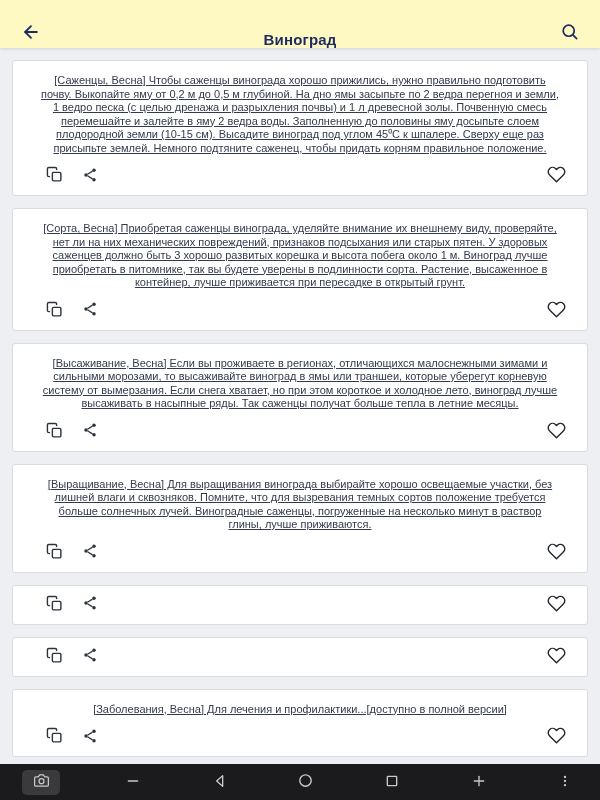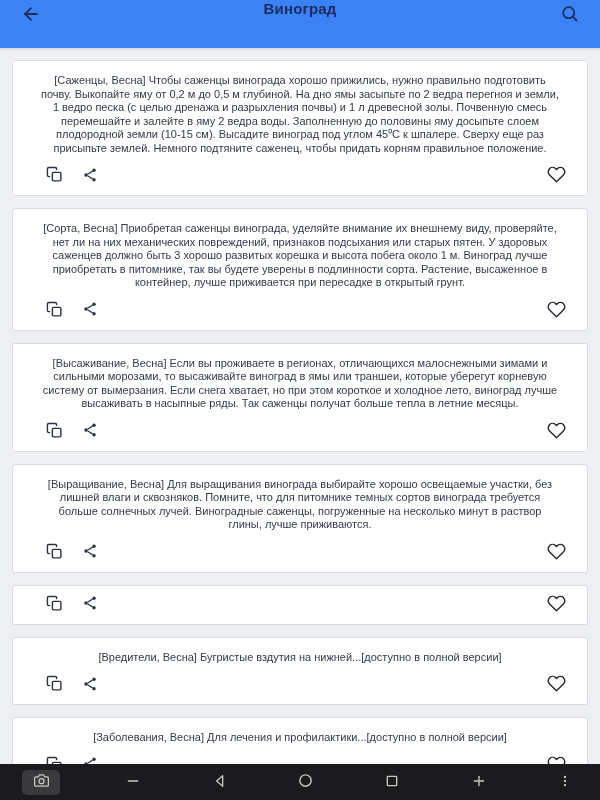--- a/index.html
+++ b/index.html
@@ -4,22 +4,22 @@
 <style>
   * { margin:0; padding:0; box-sizing:border-box; }
   html,body { width:600px; height:800px; overflow:hidden; }
   body {
     font-family:"Liberation Sans", sans-serif;
     background:#edeff2;
     position:relative;
   }
   
   .appbar {
-    height:48px; background:#3b82f6;
-    display:flex; align-items:flex-start; justify-content:space-between;
+    height:48px; background:#fef9c3;
+    display:flex; align-items:flex-end; justify-content:space-between;
     padding:0 16px; position:relative; z-index:3;
     box-shadow:0 1px 3px rgba(0,0,0,.12);
   }
   .appbar-title {
     position:absolute; left:0; right:0; text-align:center;
     font-size:15px; font-weight:bold; color:#1d2b5f; pointer-events:none;
     letter-spacing:.2px;
   }
   .icon-btn {
     width:30px; height:30px; display:flex; align-items:center; justify-content:center;
@@ -29,21 +29,21 @@
   .content { padding:12px 12px 0; }
   .card {
     background:#ffffff;
     border:1px solid #d9dbe0;
     border-radius:3px;
     margin-bottom:12px;
   }
   .card-text {
     padding:13px 28px 2px;
     font-size:11px; line-height:13.5px;
-    color:#333a4d; text-align:center;
+    color:#333a4d; text-align:center;text-decoration:underline;
   }
   .card-footer {
     display:flex; align-items:center;
     padding:8px 20px 8px 30px;
   }
   .footer-left { display:flex; align-items:center; gap:14px; }
   .footer-spacer { flex:1; }
   .act-btn {
     background:none; border:none; padding:0; cursor:pointer;
     display:flex; align-items:center; justify-content:center;
@@ -170,76 +170,75 @@
       <div class="footer-spacer"></div>
       <button class="act-btn">
           <span><svg width="19" height="19" viewBox="0 0 24 24" fill="none" stroke="#24292f" stroke-width="1.8" stroke-linecap="round" stroke-linejoin="round">
               <path d="M20.84 4.61a5.5 5.5 0 0 0-7.78 0L12 5.67l-1.06-1.06a5.5 5.5 0 0 0-7.78 7.78l1.06 1.06L12 21.23l7.78-7.78 1.06-1.06a5.5 5.5 0 0 0 0-7.78z"></path>
             </svg></span>
         </button>
     </div>
   </article>
 
   <article class="card">
-    <div class="card-text">[Выращивание, Весна] Для выращивания винограда выбирайте хорошо освещаемые участки, без лишней влаги и сквозняков. Помните, что для питомнике темных сортов винограда требуется больше солнечных лучей. Виноградные саженцы, погруженные на несколько минут в раствор глины, лучше приживаются.</div>
-    <div class="card-footer">
-      <div class="footer-left">
-        <button class="act-btn">
-            <span><svg width="17" height="17" viewBox="0 0 24 24" fill="none" stroke="#2c3340" stroke-width="2" stroke-linecap="round" stroke-linejoin="round">
-                <rect x="9" y="9" width="12" height="12" rx="1.5"></rect>
-                <path d="M5 15H4a2 2 0 0 1-2-2V4a2 2 0 0 1 2-2h9a2 2 0 0 1 2 2v1"></path>
-              </svg></span>
-          </button>
-        <button class="act-btn">
-            <span><svg width="16" height="16" viewBox="0 0 24 24" fill="#2c3340">
-                <circle cx="18" cy="5" r="2.6"></circle>
-                <circle cx="6" cy="12" r="2.6"></circle>
-                <circle cx="18" cy="19" r="2.6"></circle>
-                <path d="M8.2 10.8l7.6-4.6M8.2 13.2l7.6 4.6" stroke="#2c3340" stroke-width="1.8" fill="none"></path>
-              </svg></span>
-          </button>
-      </div>
-      <div class="footer-spacer"></div>
-      <button class="act-btn">
-          <span><svg width="19" height="19" viewBox="0 0 24 24" fill="none" stroke="#24292f" stroke-width="1.8" stroke-linecap="round" stroke-linejoin="round">
-              <path d="M20.84 4.61a5.5 5.5 0 0 0-7.78 0L12 5.67l-1.06-1.06a5.5 5.5 0 0 0-7.78 7.78l1.06 1.06L12 21.23l7.78-7.78 1.06-1.06a5.5 5.5 0 0 0 0-7.78z"></path>
-            </svg></span>
-        </button>
-    </div>
-  </article>
-
-  <article class="card">
-    <div class="card-footer">
-      <div class="footer-left">
-        <button class="act-btn">
-            <span><svg width="17" height="17" viewBox="0 0 24 24" fill="none" stroke="#2c3340" stroke-width="2" stroke-linecap="round" stroke-linejoin="round">
-                <rect x="9" y="9" width="12" height="12" rx="1.5"></rect>
-                <path d="M5 15H4a2 2 0 0 1-2-2V4a2 2 0 0 1 2-2h9a2 2 0 0 1 2 2v1"></path>
-              </svg></span>
-          </button>
-        <button class="act-btn">
-            <span><svg width="16" height="16" viewBox="0 0 24 24" fill="#2c3340">
-                <circle cx="18" cy="5" r="2.6"></circle>
-                <circle cx="6" cy="12" r="2.6"></circle>
-                <circle cx="18" cy="19" r="2.6"></circle>
-                <path d="M8.2 10.8l7.6-4.6M8.2 13.2l7.6 4.6" stroke="#2c3340" stroke-width="1.8" fill="none"></path>
-              </svg></span>
-          </button>
-      </div>
-      <div class="footer-spacer"></div>
-      <button class="act-btn">
-          <span><svg width="19" height="19" viewBox="0 0 24 24" fill="none" stroke="#24292f" stroke-width="1.8" stroke-linecap="round" stroke-linejoin="round">
-              <path d="M20.84 4.61a5.5 5.5 0 0 0-7.78 0L12 5.67l-1.06-1.06a5.5 5.5 0 0 0-7.78 7.78l1.06 1.06L12 21.23l7.78-7.78 1.06-1.06a5.5 5.5 0 0 0 0-7.78z"></path>
-            </svg></span>
-        </button>
-    </div>
-  </article>
-
-  <article class="card">
-    <div class="card-text">[Вредители, Весна] Бугристые вздутия на нижней...[доступно в полной версии]</div>
+    <div class="card-text">[Выращивание, Весна] Для выращивания винограда выбирайте хорошо освещаемые участки, без лишней влаги и сквозняков. Помните, что для вызревания темных сортов положение требуется больше солнечных лучей. Виноградные саженцы, погруженные на несколько минут в раствор глины, лучше приживаются.</div>
+    <div class="card-footer">
+      <div class="footer-left">
+        <button class="act-btn">
+            <span><svg width="17" height="17" viewBox="0 0 24 24" fill="none" stroke="#2c3340" stroke-width="2" stroke-linecap="round" stroke-linejoin="round">
+                <rect x="9" y="9" width="12" height="12" rx="1.5"></rect>
+                <path d="M5 15H4a2 2 0 0 1-2-2V4a2 2 0 0 1 2-2h9a2 2 0 0 1 2 2v1"></path>
+              </svg></span>
+          </button>
+        <button class="act-btn">
+            <span><svg width="16" height="16" viewBox="0 0 24 24" fill="#2c3340">
+                <circle cx="18" cy="5" r="2.6"></circle>
+                <circle cx="6" cy="12" r="2.6"></circle>
+                <circle cx="18" cy="19" r="2.6"></circle>
+                <path d="M8.2 10.8l7.6-4.6M8.2 13.2l7.6 4.6" stroke="#2c3340" stroke-width="1.8" fill="none"></path>
+              </svg></span>
+          </button>
+      </div>
+      <div class="footer-spacer"></div>
+      <button class="act-btn">
+          <span><svg width="19" height="19" viewBox="0 0 24 24" fill="none" stroke="#24292f" stroke-width="1.8" stroke-linecap="round" stroke-linejoin="round">
+              <path d="M20.84 4.61a5.5 5.5 0 0 0-7.78 0L12 5.67l-1.06-1.06a5.5 5.5 0 0 0-7.78 7.78l1.06 1.06L12 21.23l7.78-7.78 1.06-1.06a5.5 5.5 0 0 0 0-7.78z"></path>
+            </svg></span>
+        </button>
+    </div>
+  </article>
+
+  <article class="card">
+    <div class="card-footer">
+      <div class="footer-left">
+        <button class="act-btn">
+            <span><svg width="17" height="17" viewBox="0 0 24 24" fill="none" stroke="#2c3340" stroke-width="2" stroke-linecap="round" stroke-linejoin="round">
+                <rect x="9" y="9" width="12" height="12" rx="1.5"></rect>
+                <path d="M5 15H4a2 2 0 0 1-2-2V4a2 2 0 0 1 2-2h9a2 2 0 0 1 2 2v1"></path>
+              </svg></span>
+          </button>
+        <button class="act-btn">
+            <span><svg width="16" height="16" viewBox="0 0 24 24" fill="#2c3340">
+                <circle cx="18" cy="5" r="2.6"></circle>
+                <circle cx="6" cy="12" r="2.6"></circle>
+                <circle cx="18" cy="19" r="2.6"></circle>
+                <path d="M8.2 10.8l7.6-4.6M8.2 13.2l7.6 4.6" stroke="#2c3340" stroke-width="1.8" fill="none"></path>
+              </svg></span>
+          </button>
+      </div>
+      <div class="footer-spacer"></div>
+      <button class="act-btn">
+          <span><svg width="19" height="19" viewBox="0 0 24 24" fill="none" stroke="#24292f" stroke-width="1.8" stroke-linecap="round" stroke-linejoin="round">
+              <path d="M20.84 4.61a5.5 5.5 0 0 0-7.78 0L12 5.67l-1.06-1.06a5.5 5.5 0 0 0-7.78 7.78l1.06 1.06L12 21.23l7.78-7.78 1.06-1.06a5.5 5.5 0 0 0 0-7.78z"></path>
+            </svg></span>
+        </button>
+    </div>
+  </article>
+
+  <article class="card">
     <div class="card-footer">
       <div class="footer-left">
         <button class="act-btn">
             <span><svg width="17" height="17" viewBox="0 0 24 24" fill="none" stroke="#2c3340" stroke-width="2" stroke-linecap="round" stroke-linejoin="round">
                 <rect x="9" y="9" width="12" height="12" rx="1.5"></rect>
                 <path d="M5 15H4a2 2 0 0 1-2-2V4a2 2 0 0 1 2-2h9a2 2 0 0 1 2 2v1"></path>
               </svg></span>
           </button>
         <button class="act-btn">
             <span><svg width="16" height="16" viewBox="0 0 24 24" fill="#2c3340">

